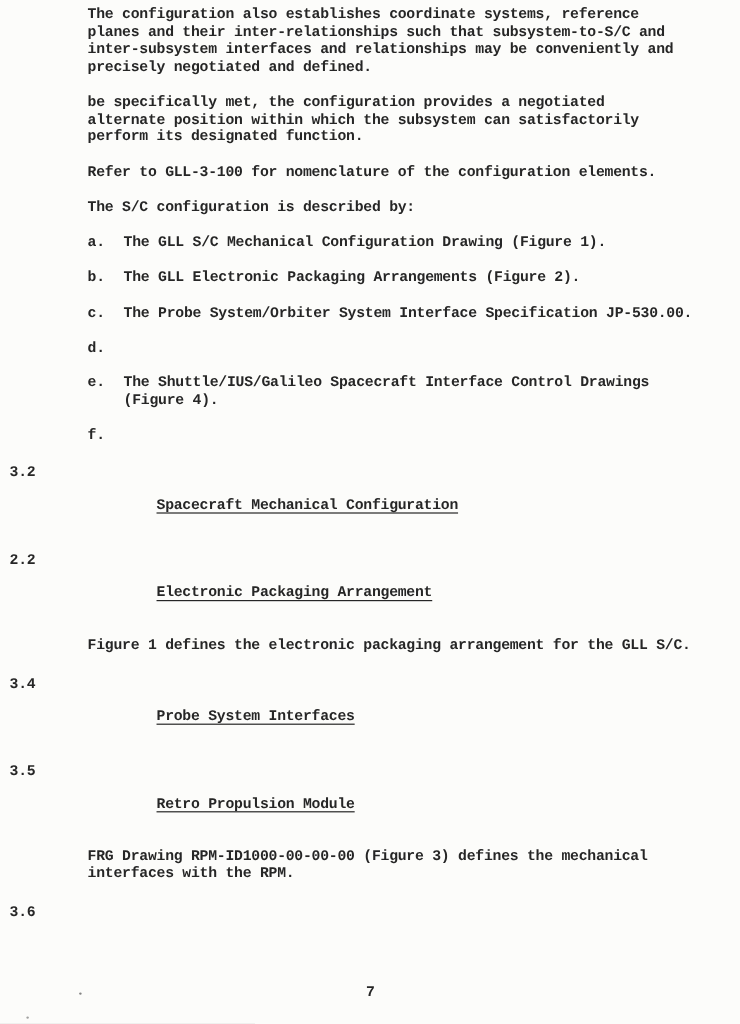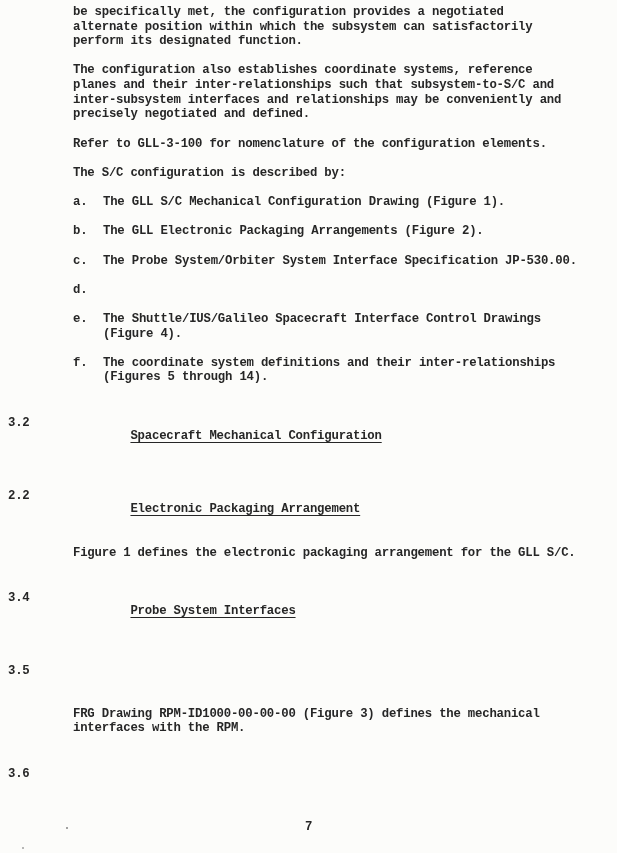--- a/index.html
+++ b/index.html
@@ -41,21 +41,21 @@
     white-space: pre;
   }
   .sec-head {
     position: relative;
     margin: 0 0 14.62px 0;
     white-space: pre;
   }
   .sec-num {
     position: absolute;
     left: -65px;
-    top: 16px;
+    top: 2px;
   }
   .sec-title {
     text-decoration: underline;
     text-decoration-thickness: 1.4px;
     text-underline-offset: 2.5px;
     text-align: right;
   }
   .sec:last-of-type .para {
     margin-bottom: 0;
   }
@@ -75,27 +75,27 @@
   }
   .dot1 { left: 66px; top: 827px; opacity: 0.85; }
   .dot2 { left: 22px; top: 847px; opacity: 0.65; }
 </style>
 </head>
 <body>
 
 <div class="page">
   <main class="doc">
 
-    <p class="para">be specifically met, the configuration provides a negotiated
-alternate position within which the subsystem can satisfactorily
-perform its designated function.</p>
     <p class="para">The configuration also establishes coordinate systems, reference
 planes and their inter-relationships such that subsystem-to-S/C and
 inter-subsystem interfaces and relationships may be conveniently and
 precisely negotiated and defined.</p>
+    <p class="para">be specifically met, the configuration provides a negotiated
+alternate position within which the subsystem can satisfactorily
+perform its designated function.</p>
     <p class="para">Refer to GLL-3-100 for nomenclature of the configuration elements.</p>
     <p class="para">The S/C configuration is described by:</p>
 
     <div class="list-item">
       <span class="li-label">a.</span>
       <span class="li-text">The GLL S/C Mechanical Configuration Drawing (Figure 1).</span>
     </div>
     <div class="list-item">
       <span class="li-label">b.</span>
       <span class="li-text">The GLL Electronic Packaging Arrangements (Figure 2).</span>
@@ -107,22 +107,20 @@
     <div class="list-item">
       <span class="li-label">d.</span>
     </div>
     <div class="list-item">
       <span class="li-label">e.</span>
       <span class="li-text">The Shuttle/IUS/Galileo Spacecraft Interface Control Drawings
 (Figure 4).</span>
     </div>
     <div class="list-item">
       <span class="li-label">f.</span>
-      <span class="li-text">The coordinate system definitions and their inter-relationships
-(Figures 5 through 14).</span>
     </div>
 
     <section class="sec">
       <div class="sec-head">
         <span class="sec-num">3.2</span>
         <span class="sec-title">Spacecraft Mechanical Configuration</span>
       </div>
     </section>
 
     <section class="sec">
@@ -136,20 +134,21 @@
     <section class="sec">
       <div class="sec-head">
         <span class="sec-num">3.4</span>
         <span class="sec-title">Probe System Interfaces</span>
       </div>
     </section>
 
     <section class="sec">
       <div class="sec-head">
         <span class="sec-num">3.5</span>
+        <span class="sec-title">Retro Propulsion Module</span>
       </div>
       <p class="para">FRG Drawing RPM-ID1000-00-00-00 (Figure 3) defines the mechanical
 interfaces with the RPM.</p>
     </section>
 
     <section class="sec">
       <div class="sec-head">
         <span class="sec-num">3.6</span>
         
       </div>

